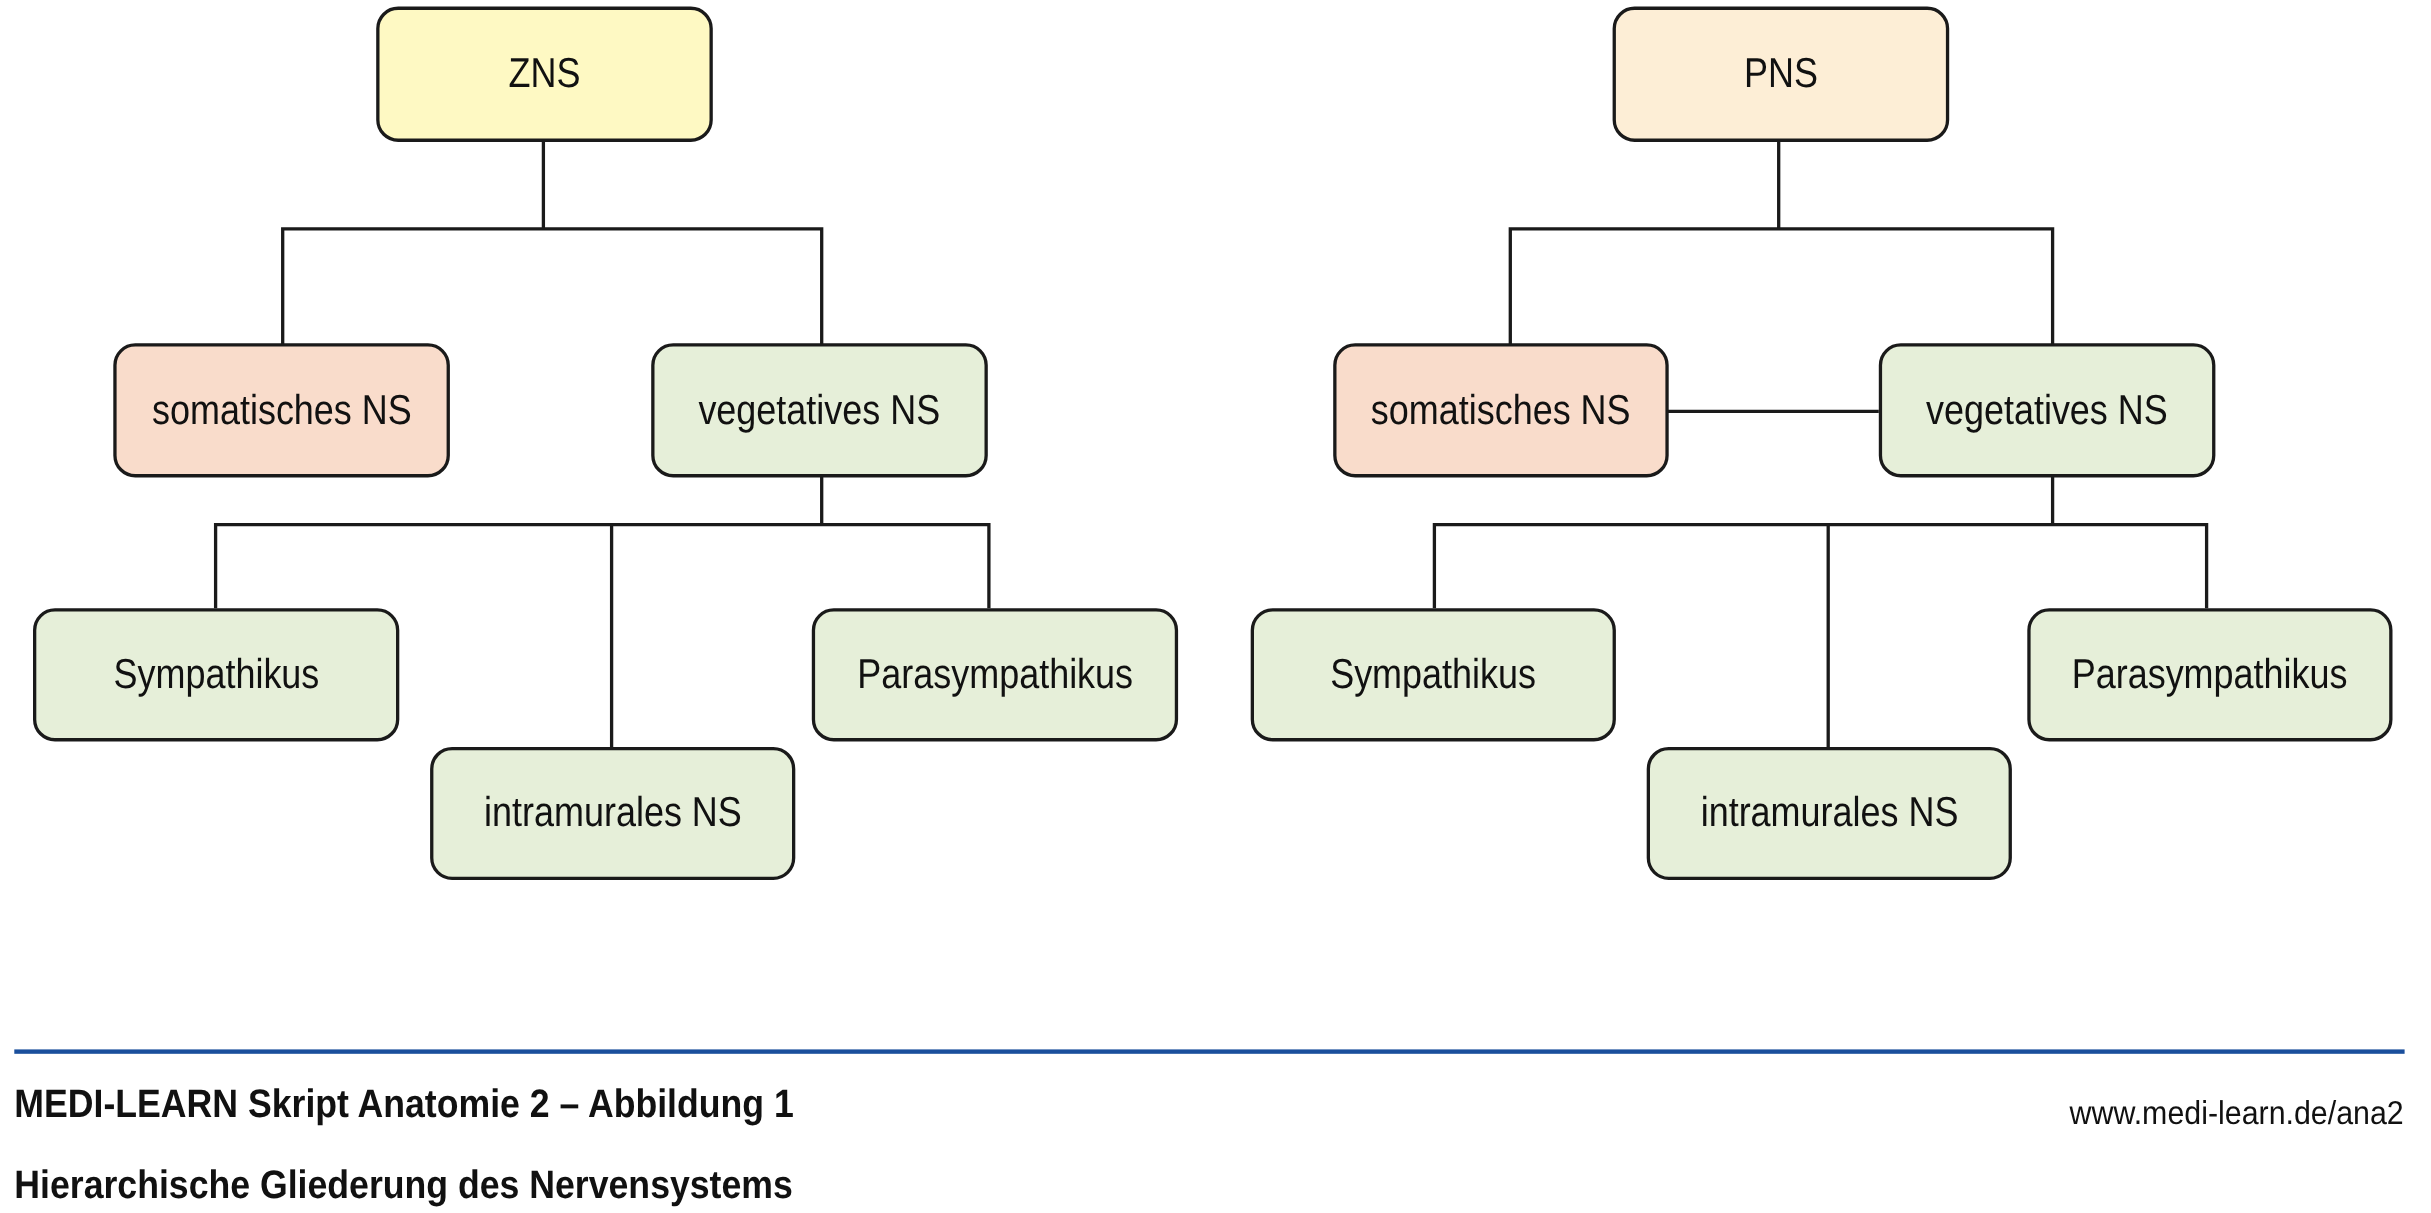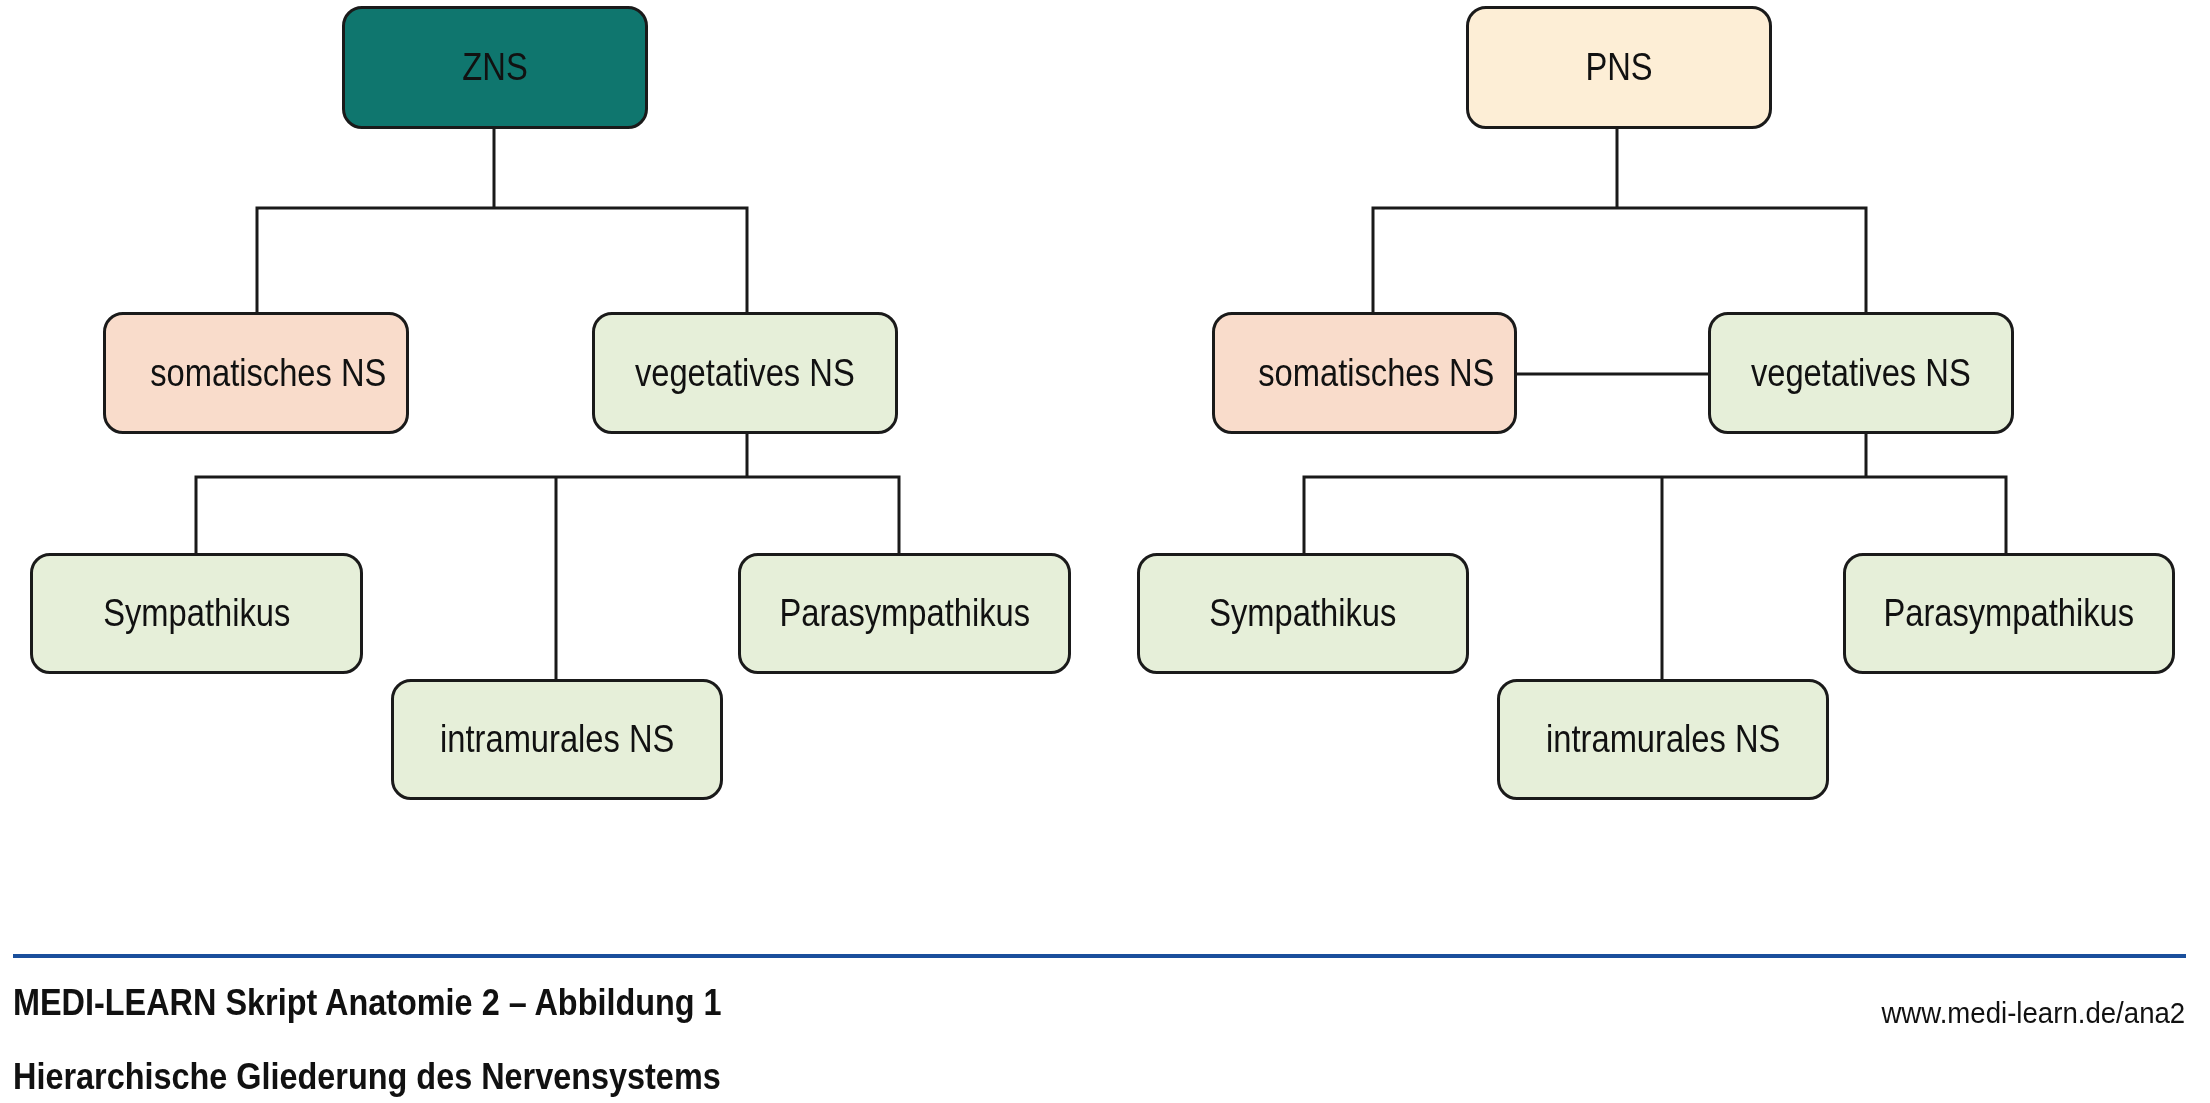--- a/index.html
+++ b/index.html
@@ -7,21 +7,21 @@
   .node {
     position: absolute; box-sizing: border-box;
     border: 3px solid #1a1a1a; border-radius: 20px;
     display: flex; align-items: center; justify-content: center;
   }
   .node .lbl {
     display: inline-block; font-size: 38px; white-space: nowrap;
     transform: scaleX(0.86); letter-spacing: 0px; color: #111;
   }
   .root { background: #fdeed6; }
-  .soma { background: #f9dccb; justify-content: flex-end; }
+  .soma { background: #f9dccb; }
   .veg  { background: #e6efd9; justify-content: center; }
   svg.lines { position: absolute; left: 0; top: 0; }
   .rule { position: absolute; left: 13px; top: 954px; width: 2173px; height: 4px; background: #1a4f9c; }
   .caption { position: absolute; left: 13px; font-weight: bold; font-size: 36px; white-space: nowrap; transform-origin: left top; transform: scaleX(0.9); color: #111; }
   .cap1 { top: 982px; }
   .cap2 { top: 1056px; }
   .url { position: absolute; right: 25px; top: 996px; font-size: 30px; white-space: nowrap; transform-origin: right top; transform: scaleX(0.92); color: #111; }
 </style>
 </head>
 <body>
@@ -31,21 +31,21 @@
 
     <path d="M494 128 V208 M257 313 V208 H747 V313"></path>
     <path d="M747 433 V477 M196 553 V477 H899 V553 M556 477 V679"></path>
 
     <path d="M1617 128 V208 M1373 313 V208 H1866 V313"></path>
     <path d="M1516 374 H1708"></path>
     <path d="M1866 433 V477 M1304 553 V477 H2006 V553 M1662 477 V679"></path>
   </g>
 </svg>
 
-<div class="node root" style="left: 342px; top: 6px; width: 306px; height: 123px; background: #0f766e;">
+<div class="node root" style="left: 342px; top: 6px; width: 306px; height: 123px; background: #fef9c3;">
   <span class="lbl">ZNS</span>
 </div>
 <div class="node soma" style="left: 103px; top: 312px; width: 306px; height: 122px; background: rgb(249, 220, 203);">
   <span class="lbl">somatisches NS</span>
 </div>
 <div class="node veg" style="left: 592px; top: 312px; width: 306px; height: 122px; background: rgb(230, 239, 217);">
   <span class="lbl">vegetatives NS</span>
 </div>
 <div class="node veg" style="left: 30px; top: 553px; width: 333px; height: 121px; background: rgb(230, 239, 217);">
   <span class="lbl">Sympathikus</span>

